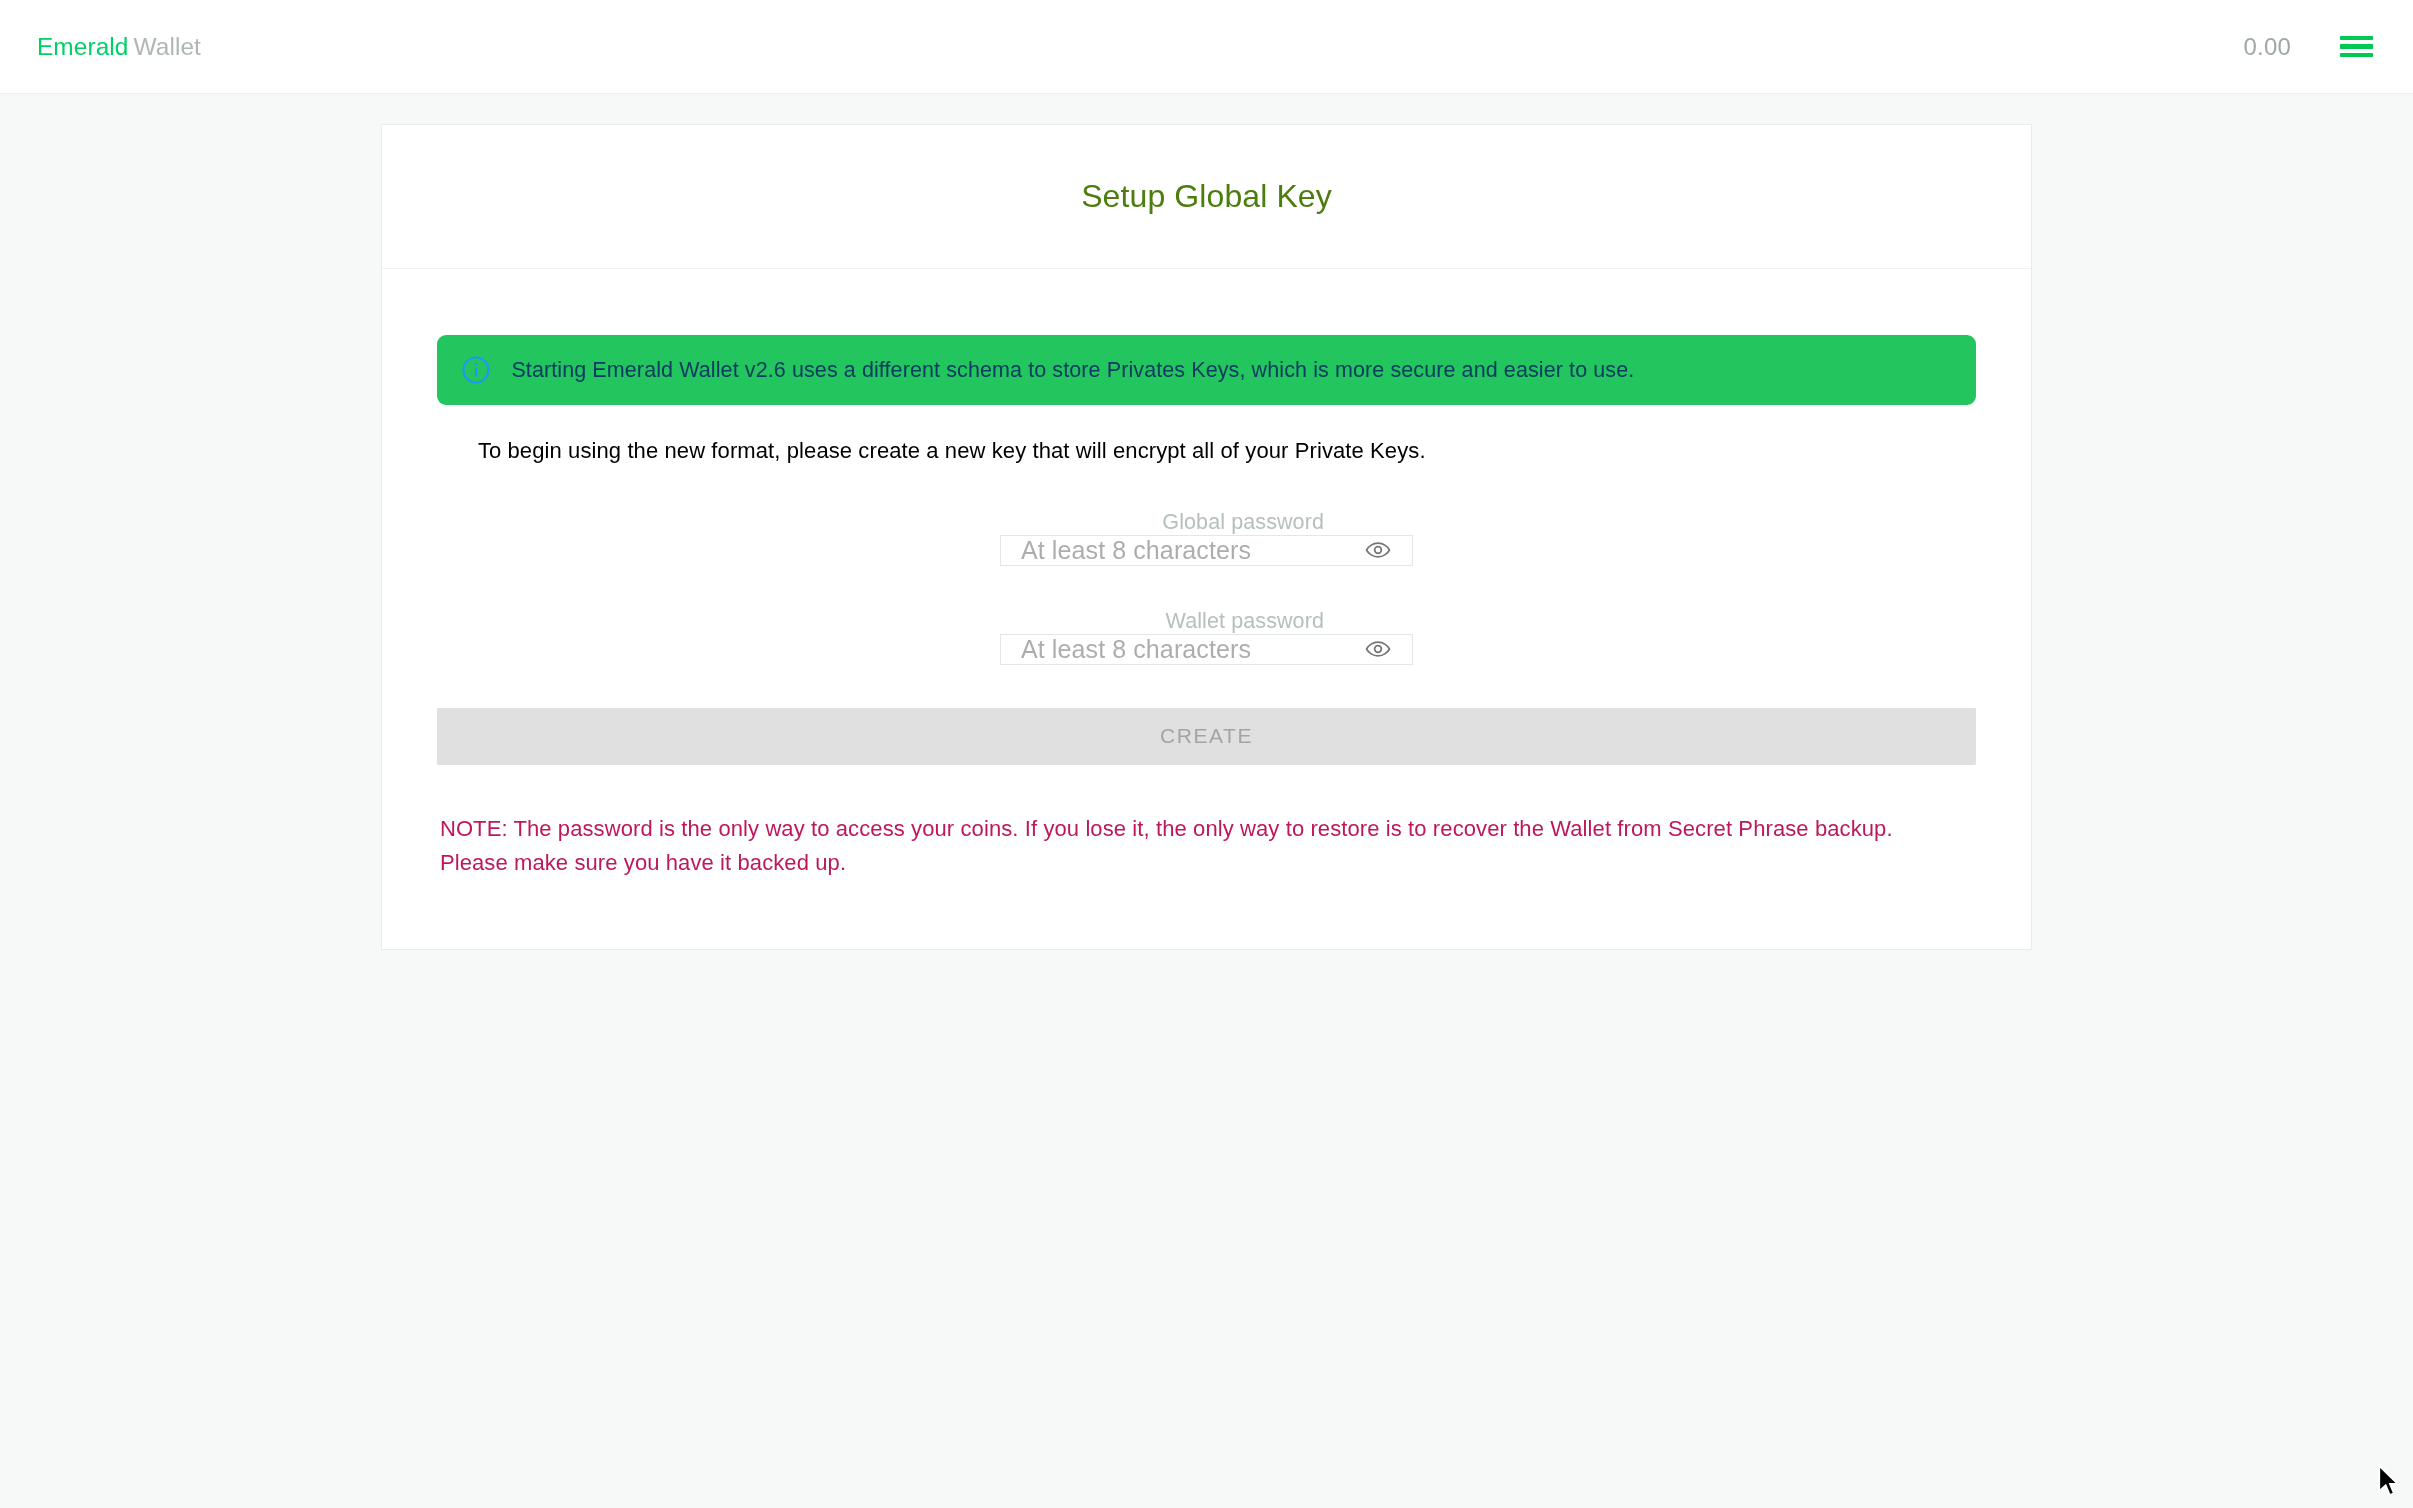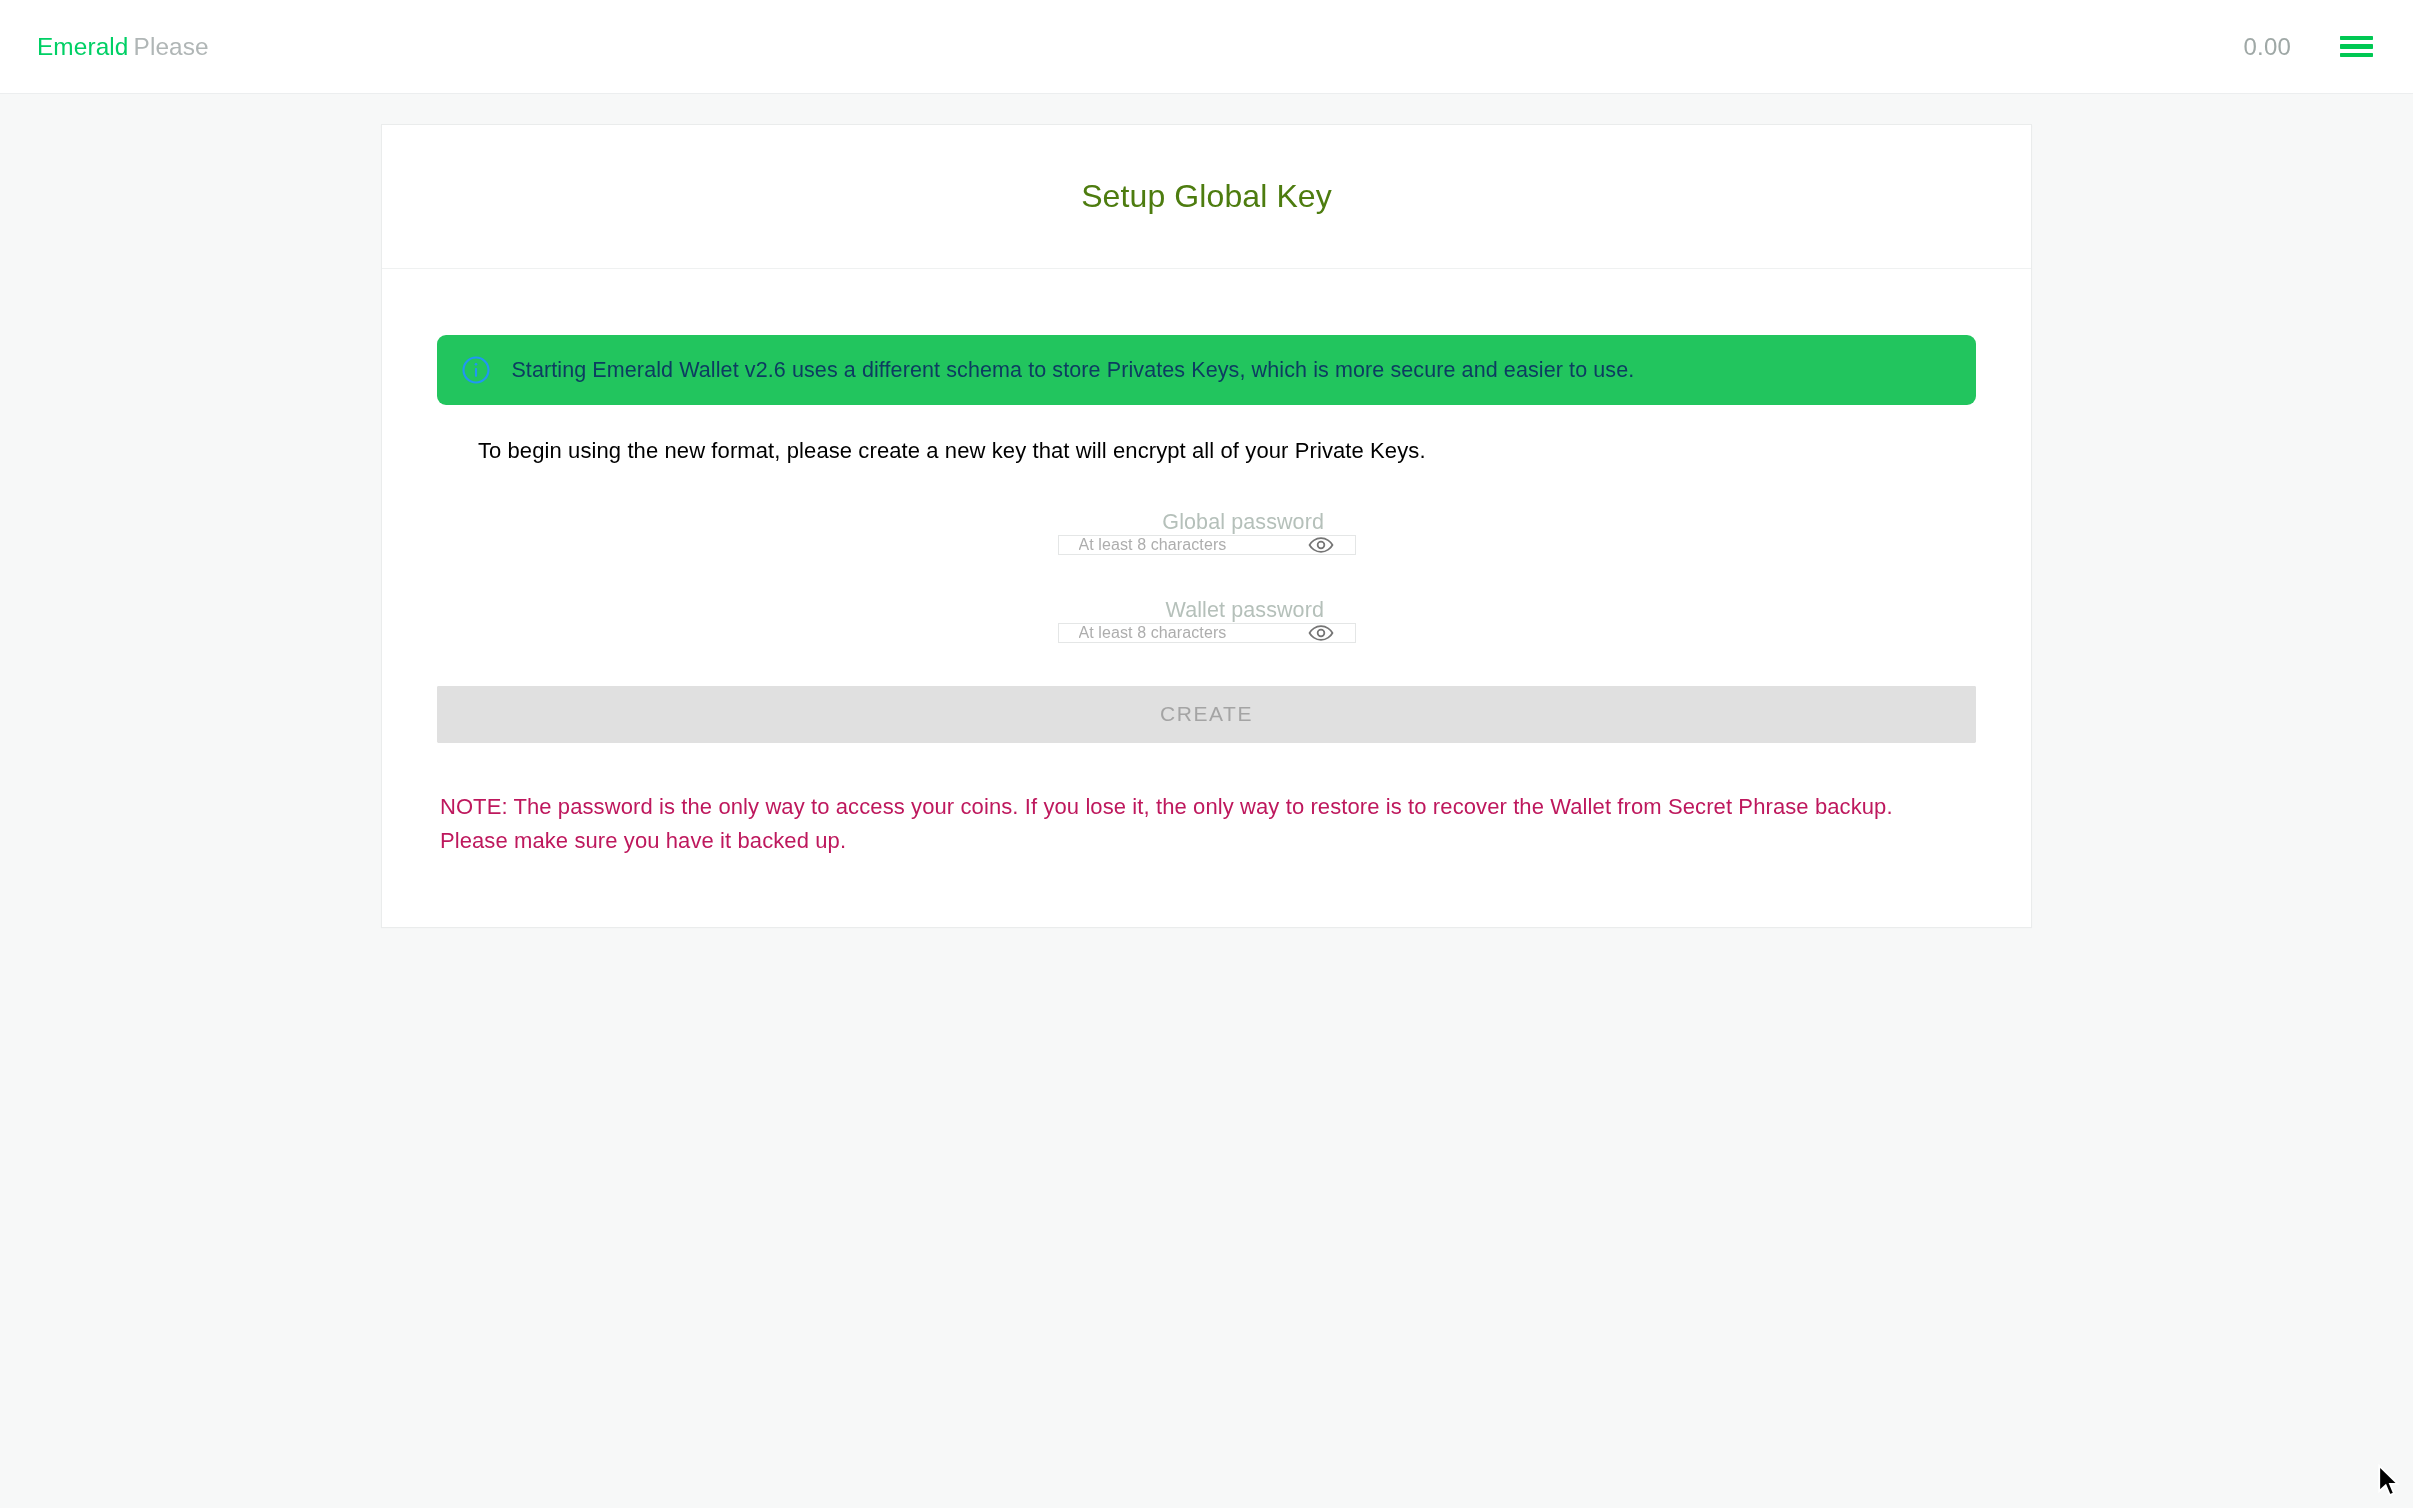--- a/index.html
+++ b/index.html
@@ -147,21 +147,21 @@
     border: 0.7px solid #e4e6e6;
     background: #ffffff;
     display: flex;
     align-items: center;
   }
   .input-wrap input {
     border: none;
     outline: none;
     background: transparent;
     font-family: "Liberation Sans", sans-serif;
-    font-size: 16px;
+    font-size: 25px;
     color: #424242;
     padding: 0 69px 0 20px;
     width: 100%;
     height: 100%;
     letter-spacing: 0.1px;
   }
   .input-wrap input::placeholder {
     color: #adadad;
     opacity: 1;
   }
@@ -215,21 +215,21 @@
     width: 24.4px;
     height: 34px;
     pointer-events: none;
   }
 </style>
 </head>
 <body>
 
 <div id="app-header">
   <div id="brand">
-    <span class="brand-primary">Emerald</span><span class="brand-secondary">Please</span>
+    <span class="brand-primary">Emerald</span><span class="brand-secondary">Wallet</span>
   </div>
   <div id="header-right">
     <div id="balance">0.00</div>
     <div id="menu-button">
       <span></span>
       <span></span>
       <span></span>
     </div>
   </div>
 </div>

